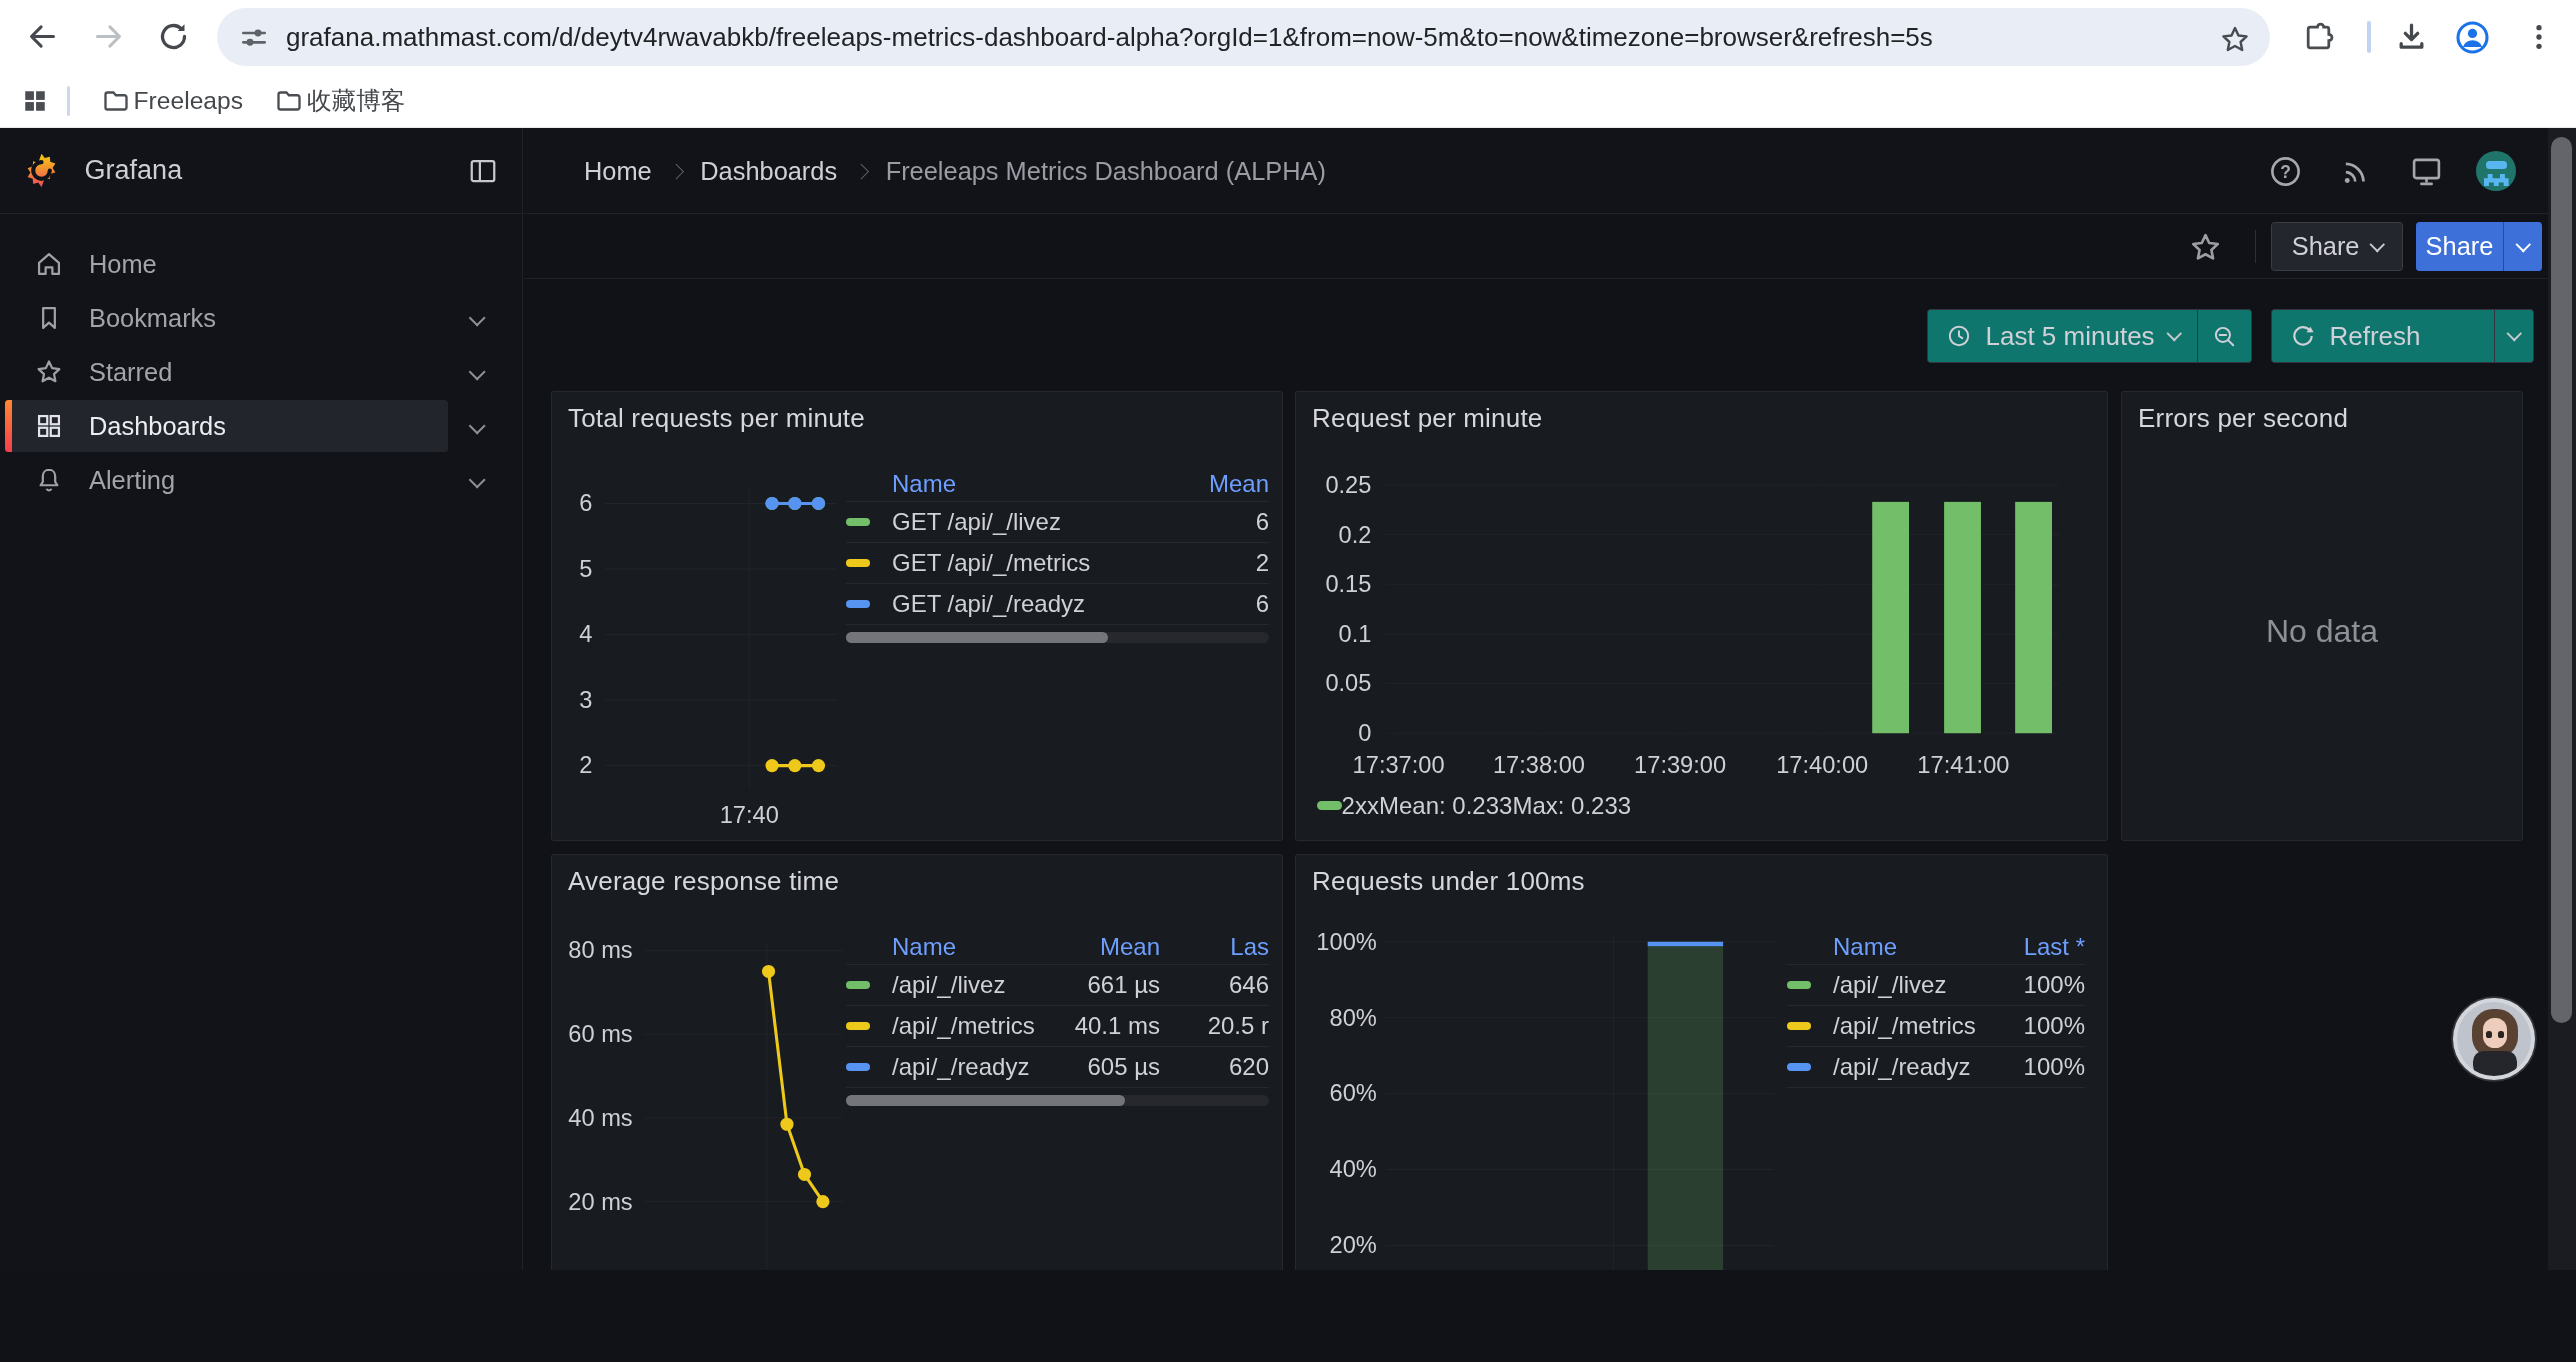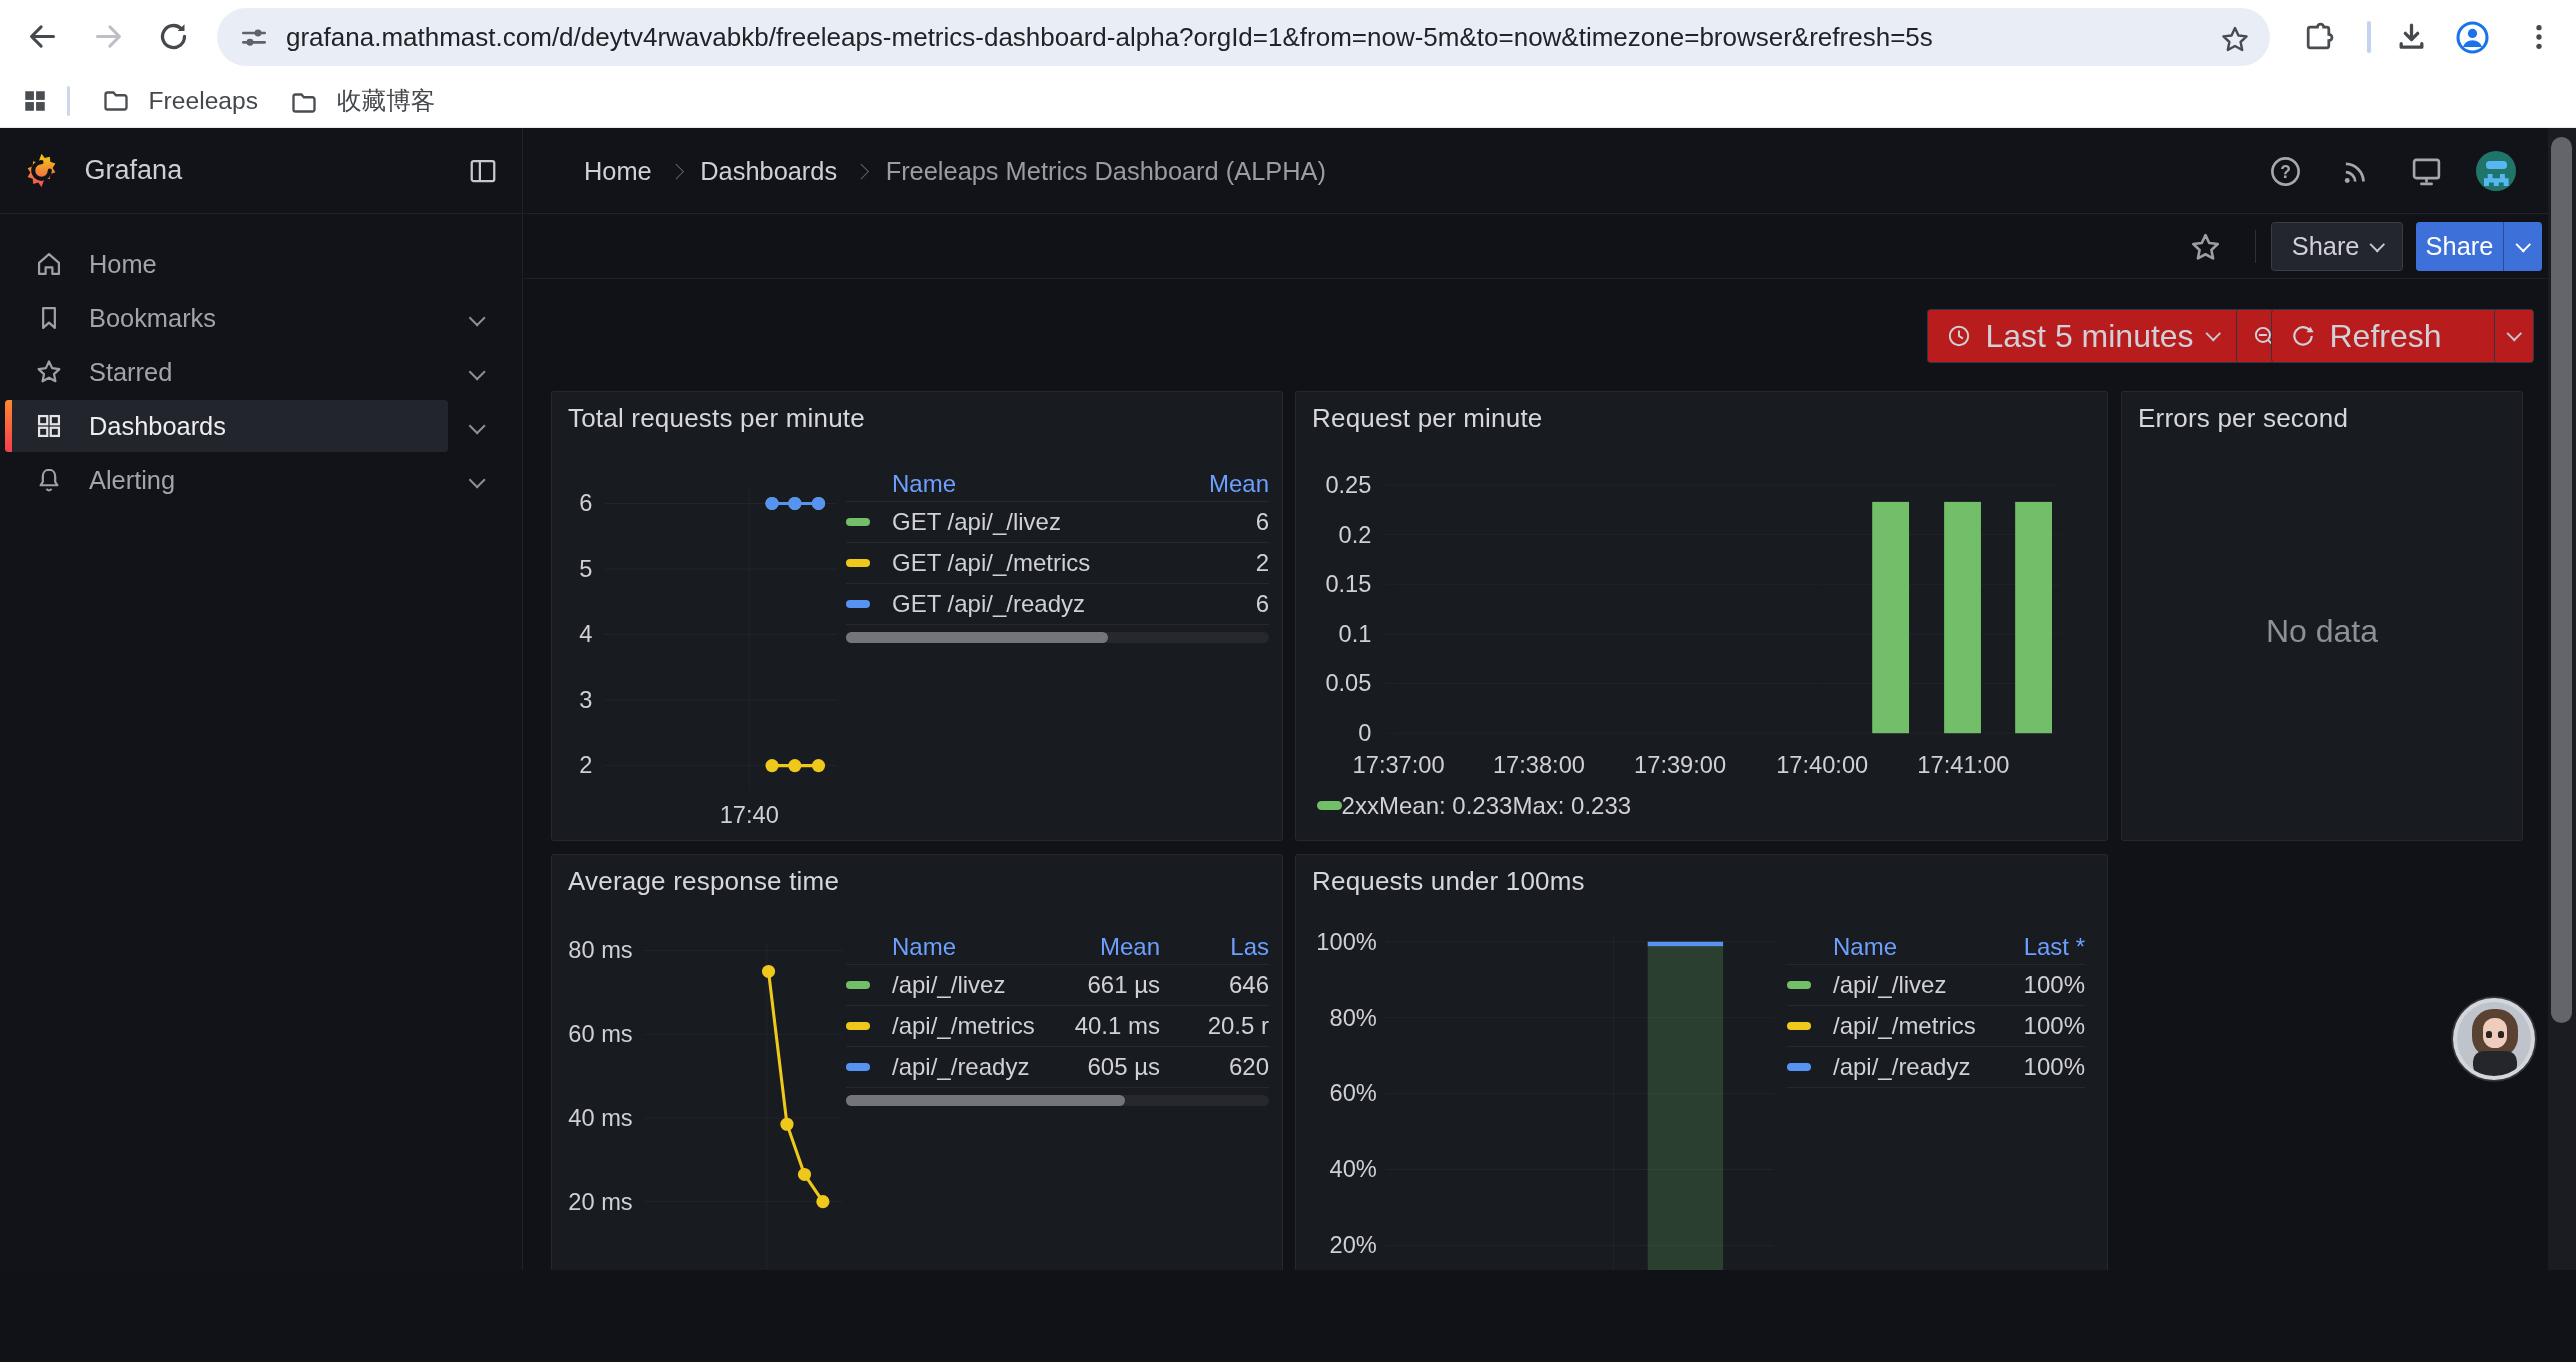--- a/index.html
+++ b/index.html
@@ -14,21 +14,21 @@
   .navbtn{position:absolute;top:12.3px;width:49px;height:49px;display:flex;align-items:center;justify-content:center}
   .urlpill{position:absolute;left:217px;top:8px;width:2053px;height:58px;border-radius:29px;background:#e9eef6;display:flex;align-items:center}
   .urltext{font-size:26px;color:#212327;margin-left:16px;white-space:nowrap;overflow:hidden}
   .pillstar{position:absolute;right:16px;top:12.3px;width:39px;height:39px;display:flex;align-items:center;justify-content:center}
   .tbicon{position:absolute;top:16px;width:42px;height:42px;display:flex;align-items:center;justify-content:center}
   .tbsep{position:absolute;left:2367px;top:21px;width:3.5px;height:32px;border-radius:1.8px;background:#c3d3f0}
 
   .bookmarks{position:absolute;left:0;top:74px;width:2576px;height:54px;background:#ffffff;border-bottom:0.9px solid #e8eaed;display:flex;align-items:center}
   .bm-apps{margin-left:19px;width:32px;height:32px;display:flex;align-items:center;justify-content:center}
   .bm-sep{width:2.6px;height:30px;background:#ccd7ee;border-radius:1.8px;margin:0 16px 0 16px}
-  .bmitem{display:flex;align-items:flex-end;gap:19px;padding:7px 16px;border-radius:7px}
+  .bmitem{display:flex;align-items:center;gap:4px;padding:7px 16px;border-radius:7px}
   .bmitem span{font-size:24.6px;color:#44474b}
 
   
   .gsidebar{position:absolute;left:0;top:128px;width:523px;height:1235px;background:#121318;border-right:0.9px solid #212228}
   .brandrow{height:86px;border-bottom:0.9px solid #212228;position:relative;display:flex;align-items:center}
   .brandrow .gname{font-size:27px;color:#cdced6;margin-left:24.6px}
   .glogo{margin-left:23px;width:37px;height:37px}
   .collapsebtn{position:absolute;right:23px;top:26px;width:33px;height:33px;display:flex;align-items:center;justify-content:center}
   .smenu{padding-top:23px;position:relative}
   .sitem{position:relative;height:54px;display:flex;align-items:center;color:#a2a4ab;font-size:25.4px}
@@ -61,21 +61,21 @@
     display:flex;align-items:center;justify-content:center;gap:12.3px;color:#d0d1d8;font-size:25.4px}
   .btn-share{position:absolute;left:1892px;top:8px;width:126px;height:49px;border-radius:3.5px;display:flex;overflow:hidden}
   .btn-share .main{flex:1;display:flex;align-items:center;justify-content:center;color:#fff;font-size:25.4px;font-weight:500}
   .btn-share .chevpart{width:39px;display:flex;align-items:center;justify-content:center;border-left:1.8px solid rgba(10,30,80,0.45)}
   .chev{width:10.5px;height:10.5px;border-right:2.2px solid currentColor;border-bottom:2.2px solid currentColor;transform:rotate(45deg);margin-top:-5.3px}
   .chev.light{color:#c7c8cf}
   .chev.white{color:#fff}
 
   
   .gmain{position:absolute;left:524px;top:279px;width:2052px;height:1084px;background:#111217}
-  .tgroup{position:absolute;top:30px;height:54px;display:flex;align-items:flex-end;background:#b91c1c;border:0.9px solid #33363d;border-radius:3.5px;color:#d0d1d8;font-size:32px}
+  .tgroup{position:absolute;top:30px;height:54px;display:flex;align-items:flex-end;background:#0f766e;border:0.9px solid #33363d;border-radius:3.5px;color:#d0d1d8;font-size:26px}
   .tseg{display:flex;align-items:center;gap:14px;padding:0 17.5px;height:100%}
   .tdiv{width:0.9px;height:100%;background:#33363d}
   .panel{position:absolute;background:#181b20;border:0.9px solid #26282f;border-radius:2.6px}
   .ptitle{position:absolute;left:16px;top:10.5px;font-size:26px;font-weight:500;color:#d7d8de;letter-spacing:0.2px}
   .chart{position:absolute;left:0;top:0}
   .nodata{position:absolute;left:0;right:0;top:221px;text-align:center;font-size:32px;color:#8e9097}
 
   
   .legend{position:absolute;font-size:24px;color:#d0d1d8}
   #legend1,#legend4{left:294px;top:75px;width:423px}

